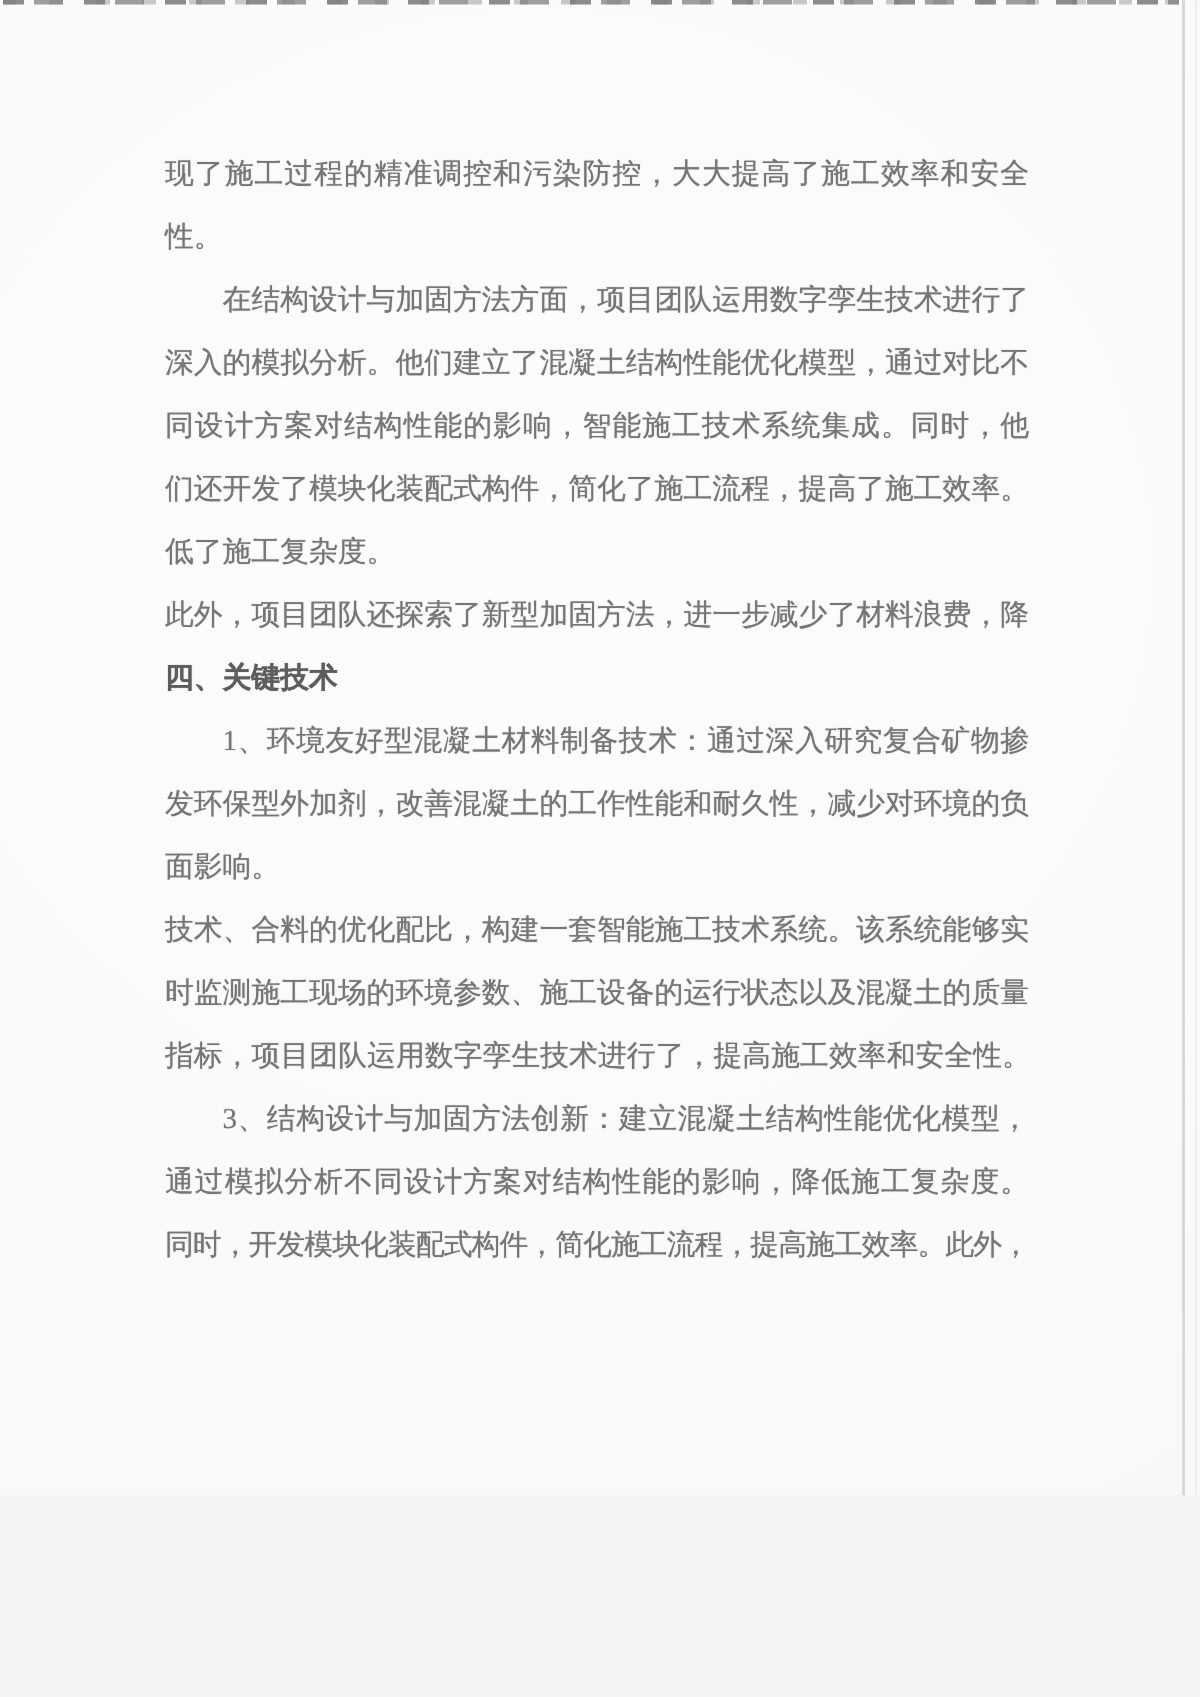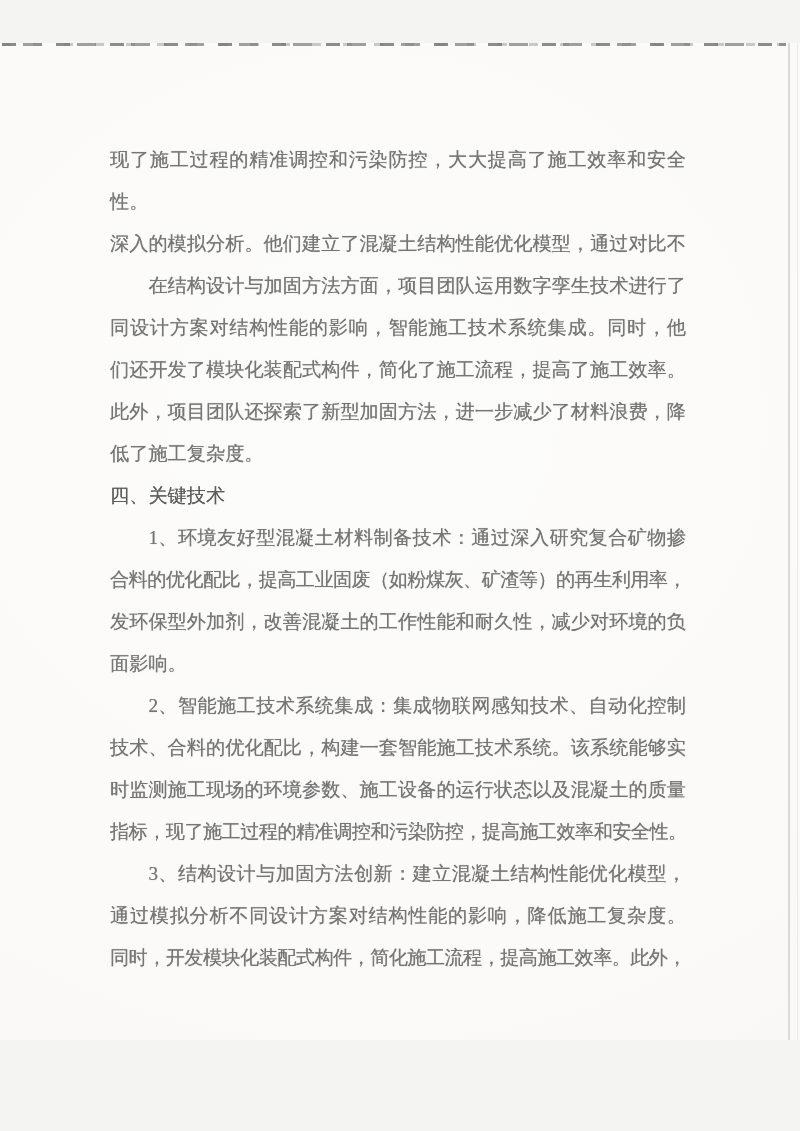--- a/index.html
+++ b/index.html
@@ -7,21 +7,20 @@
   body {
     background:#f4f4f2;
     font-family:"Liberation Serif", serif;
   }
   .page {
     position:relative;
     width:800px; height:997px;
     overflow:hidden;
     background:
       radial-gradient(130% 95% at 45% 38%, #fcfcfb 0%, #fbfaf9 55%, #f7f6f5 100%);
-    margin-top: 43px;
   }
   
   .top-dashes {
     position:absolute; top:0; left:2px; width:784px; height:3px;
     background:
       repeating-linear-gradient(90deg,
         rgba(120,120,120,.85) 0 14px, rgba(120,120,120,0) 14px 21px,
         rgba(120,120,120,.70) 21px 40px, rgba(120,120,120,0) 40px 54px),
       repeating-linear-gradient(90deg,
         rgba(140,140,140,.45) 0 9px, rgba(140,140,140,0) 9px 31px);
@@ -54,21 +53,21 @@
     height:42px;
     color:var(--ink,#767676);
     text-shadow:0 0 .7px rgba(112,112,112,.75);
     white-space:nowrap;
     text-align:justify;
     text-align-last:justify;
   }
   .ind  { padding-left:38.4px; }      
   .end  { text-align-last:left; }     
   .head {
-    font-weight:400;
+    font-weight:700;
     color:var(--head-ink,#5d5d5d);
     text-align-last:left;
     text-shadow:0 0 .6px rgba(90,90,90,.8);
   }
   .c31 { letter-spacing:-0.65px; }    
   .c32 { letter-spacing:-1.25px; }    
 </style>
 </head>
 <body>
 
@@ -79,44 +78,42 @@
   <div class="edge-line2"></div>
 
   <div class="content">
 
     <div class="para">
       <span class="ln full">现了施工过程的精准调控和污染防控，大大提高了施工效率和安全</span>
       <span class="ln end">性。</span>
     </div>
 
     <div class="para">
+      <span class="ln ind">在结构设计与加固方法方面，项目团队运用数字孪生技术进行了</span>
       <span class="ln">深入的模拟分析。他们建立了混凝土结构性能优化模型，通过对比不</span>
-      <span class="ln ind">在结构设计与加固方法方面，项目团队运用数字孪生技术进行了</span>
       <span class="ln">同设计方案对结构性能的影响，智能施工技术系统集成。同时，他</span>
       <span class="ln">们还开发了模块化装配式构件，简化了施工流程，提高了施工效率。</span>
+      <span class="ln end">低了施工复杂度。</span>
       <span class="ln">此外，项目团队还探索了新型加固方法，进一步减少了材料浪费，降</span>
-      <span class="ln end">低了施工复杂度。</span>
     </div>
 
     <div class="para">
       <span class="ln head">四、关键技术</span>
     </div>
 
     <div class="para">
       <span class="ln ind">1、环境友好型混凝土材料制备技术：通过深入研究复合矿物掺</span>
-      <span class="ln c31">合料的优化配比，提高工业固废（如粉煤灰、矿渣等）的再生利用率，</span>
       <span class="ln">发环保型外加剂，改善混凝土的工作性能和耐久性，减少对环境的负</span>
       <span class="ln end">面影响。</span>
     </div>
 
     <div class="para">
-      <span class="ln ind">2、智能施工技术系统集成：集成物联网感知技术、自动化控制</span>
       <span class="ln">技术、合料的优化配比，构建一套智能施工技术系统。该系统能够实</span>
       <span class="ln">时监测施工现场的环境参数、施工设备的运行状态以及混凝土的质量</span>
-      <span class="ln c32">指标，现了施工过程的精准调控和污染防控，提高施工效率和安全性。</span>
+      <span class="ln c32">指标，项目团队运用数字孪生技术进行了，提高施工效率和安全性。</span>
     </div>
 
     <div class="para">
       <span class="ln ind">3、结构设计与加固方法创新：建立混凝土结构性能优化模型，</span>
       <span class="ln">通过模拟分析不同设计方案对结构性能的影响，降低施工复杂度。</span>
       <span class="ln c31">同时，开发模块化装配式构件，简化施工流程，提高施工效率。此外，</span>
     </div>
 
   </div>
 

